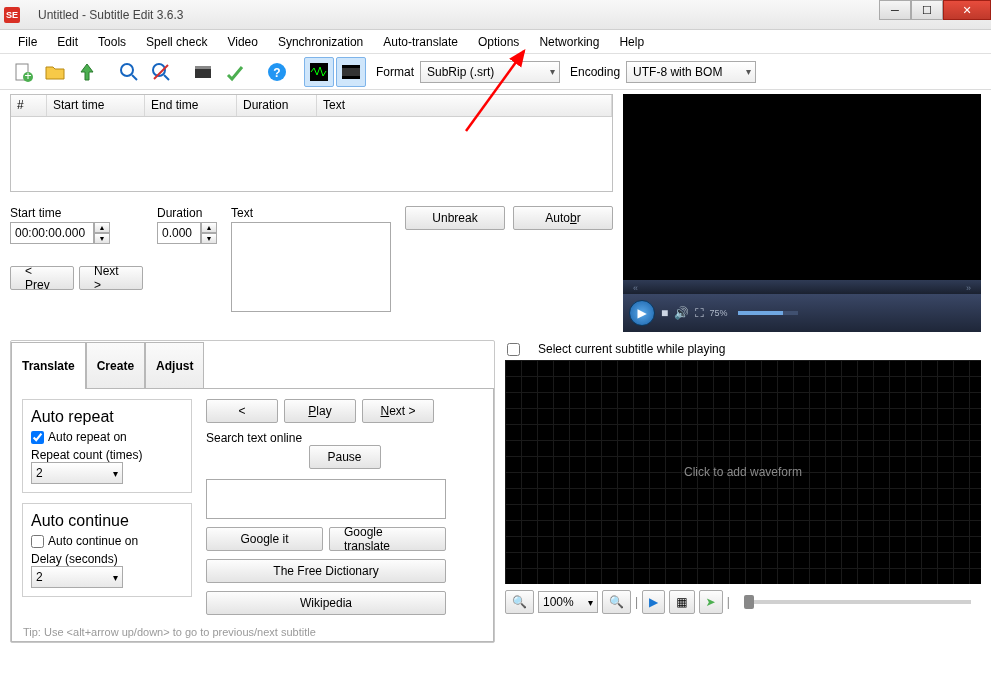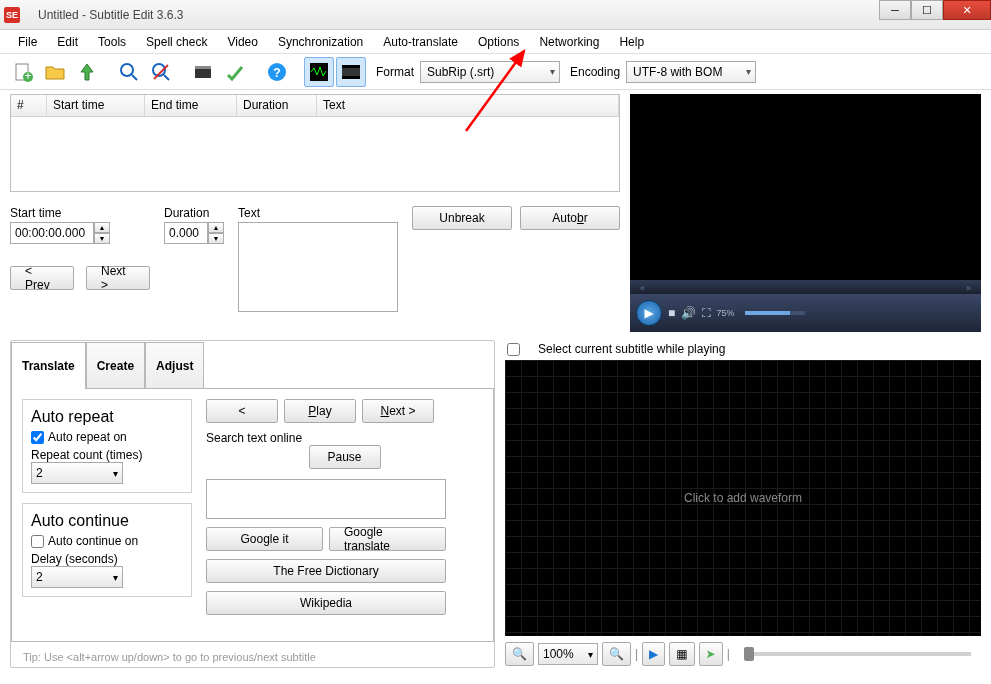--- a/index.html
+++ b/index.html
@@ -46,21 +46,21 @@
 .spinner { display: flex; }
 .spinner input { width: 84px; height: 22px; border: 1px solid #aaa; padding: 0 4px; }
 .spinner.small input { width: 44px; }
 .spin-btns { display: flex; flex-direction: column; }
 .spin-btns div { width: 16px; height: 11px; border: 1px solid #aaa; background: linear-gradient(#fff,#e4e4e4); font-size: 7px; text-align: center; line-height: 9px; }
 .textarea { width: 160px; height: 90px; border: 1px solid #aaa; resize: none; padding: 4px; }
 .btn { height: 24px; border: 1px solid #aaa; background: linear-gradient(#fdfdfd,#e4e4e4); padding: 0 14px; border-radius: 2px; cursor: default; display: inline-flex; align-items: center; justify-content: center; }
 .side-btns { display: flex; gap: 8px; }
 .side-btns .btn { width: 100px; }
 
-.nav-btns { margin-top: 22px; display: flex; gap: 12px; }
+.nav-btns { margin-top: 22px; display: flex; gap: 5px; }
 .nav-btns .btn { width: 64px; }
 
 
 .video-panel { background: #000; height: 238px; position: relative; }
 .video-bar { position: absolute; bottom: 0; left: 0; right: 0; height: 38px; background: linear-gradient(#3a4766,#1e2638); display: flex; align-items: center; padding: 0 6px; gap: 6px; }
 .video-seek { position: absolute; bottom: 38px; left: 0; right: 0; height: 14px; background: linear-gradient(#2f3b55,#1a2130); }
 .play-circle { width: 26px; height: 26px; border-radius: 50%; background: radial-gradient(#5aa8e8,#1860a8); border: 1px solid #0a3860; display: flex; align-items: center; justify-content: center; color: #fff; }
 .vid-icon { color: #cdd6e4; font-size: 12px; }
 .vol-bar { width: 60px; height: 4px; background: #405070; position: relative; margin-left: 4px;}
 .vol-bar::before { content:""; position:absolute; left:0; top:0; bottom:0; width:75%; background:#6fa7e2; }
@@ -88,21 +88,21 @@
 .play-controls .btn { width: 72px; }
 .search-box { width: 240px; height: 40px; border: 1px solid #aaa; margin-top: 4px; margin-bottom: 8px; }
 .link-btns .btn { width: 240px; margin-bottom: 8px; }
 .link-btns .row { display:flex; gap:6px; }
 .link-btns .row .btn { width: 117px; }
 
 .tip { position: absolute; bottom: 4px; left: 12px; color: #9a9a9a; font-size: 11px; }
 
 
 .wave-check { display: flex; align-items: center; gap: 18px; margin: 2px 0 4px 2px; }
-.waveform { background: #000; height: 276px; position: relative; background-image: linear-gradient(#1a1a1a 1px, transparent 1px), linear-gradient(90deg, #1a1a1a 1px, transparent 1px); background-size: 16px 16px; display: flex; align-items: center; justify-content: center; color: #8a8a8a; }
+.waveform { background: #000; height: 224px; position: relative; background-image: linear-gradient(#1a1a1a 1px, transparent 1px), linear-gradient(90deg, #1a1a1a 1px, transparent 1px); background-size: 16px 16px; display: flex; align-items: center; justify-content: center; color: #8a8a8a; }
 .wave-toolbar { display: flex; align-items: center; gap: 4px; margin-top: 4px; height: 28px; }
 .wave-toolbar .btn { padding: 0 6px; height: 24px; }
 .slider { flex: 1; height: 4px; background: #d0d0d0; margin: 0 10px; position: relative; }
 .slider::before { content:""; position:absolute; left:0; top:-5px; width:10px; height:14px; background:#888; border-radius:2px; }
 
 
 .arrow { position: absolute; pointer-events: none; }
 .arrow svg { overflow: visible; }
 
 u { text-decoration: underline; }

